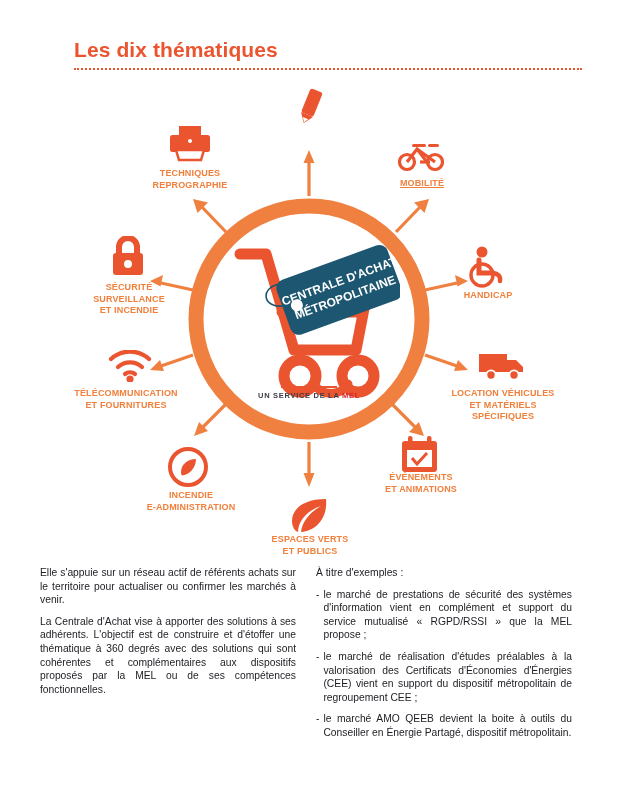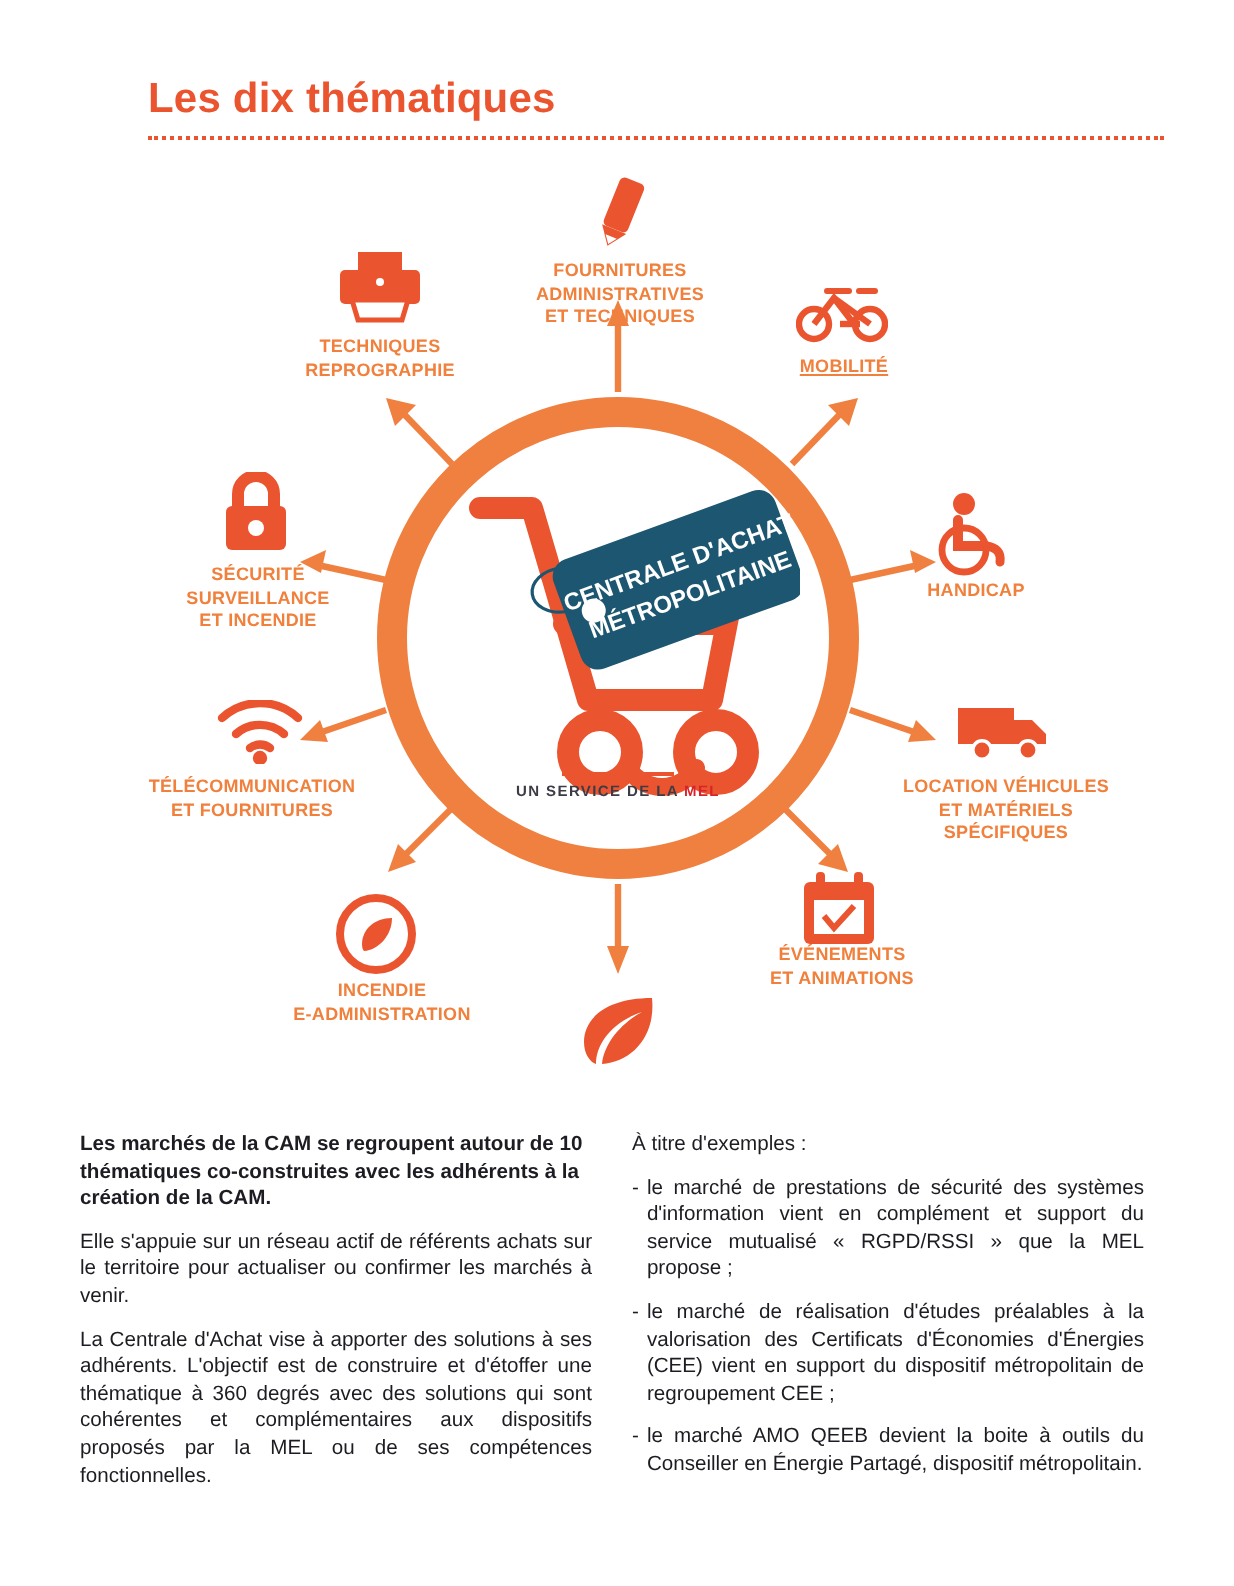--- a/index.html
+++ b/index.html
@@ -217,23 +217,20 @@
 
   <div class="node-icon" style="left:293px; top:8px;">
     <svg width="34" height="40" viewBox="0 0 34 40">
       <g transform="rotate(22 17 20)">
         <rect x="11" y="3" width="13" height="26" rx="2.5" fill="#ea5530"></rect>
         <polygon points="11,29 24,29 17.5,38" fill="#ea5530"></polygon>
         <polygon points="14.5,33 20.5,33 17.5,37" fill="#ffffff"></polygon>
       </g>
     </svg>
   </div>
-  <div class="node-label" style="left:254px; top:52px; width:112px;">FOURNITURES
-ADMINISTRATIVES
-ET TECHNIQUES</div>
 
   <div class="node-icon" style="left:398px; top:62px;">
     <svg width="46" height="32" viewBox="0 0 46 32">
       <g fill="none" stroke="#ea5530" stroke-width="3.2">
         <circle cx="9" cy="22" r="7.5"></circle>
         <circle cx="37" cy="22" r="7.5"></circle>
         <polyline points="9,22 19,9 29,22"></polyline>
         <line x1="19" y1="9" x2="37" y2="22"></line>
         <line x1="22" y1="22" x2="32" y2="22"></line>
       </g>
@@ -275,20 +272,22 @@
     </svg>
   </div>
   <div class="node-label" style="left:373px; top:394px; width:96px;">ÉVÉNEMENTS
 ET ANIMATIONS</div>
 
   <div class="node-icon" style="left:288px; top:418px;">
     <svg width="42" height="38" viewBox="0 0 42 38">
       <path d="M38 3 C14 3 4 14 4 25 C4 31 7 35 10 36 C10 26 18 15 33 10 C22 16 14 26 13 36 C28 35 40 22 38 3 Z" fill="#ea5530"></path>
     </svg>
   </div>
+  <div class="node-label" style="left:256px; top:456px; width:108px;">ESPACES VERTS
+ET PUBLICS</div>
 
   <div class="node-icon" style="left:167px; top:368px;">
     <svg width="42" height="42" viewBox="0 0 42 42">
       <circle cx="21" cy="21" r="18" fill="none" stroke="#ea5530" stroke-width="4"></circle>
       <path d="M29 13 C20 13 14 19 14 26 C14 28 14.5 29 15 29.5 C22 29 29 22 29 13 Z" fill="#ea5530"></path>
     </svg>
   </div>
   <div class="node-label" style="left:133px; top:412px; width:116px;">INCENDIE
 E-ADMINISTRATION</div>
 
@@ -325,21 +324,20 @@
     </svg>
   </div>
   <div class="node-label" style="left:134px; top:90px; width:112px;">TECHNIQUES
 REPROGRAPHIE</div>
 
 </div>
 
 <div id="bottom">
 
   <div class="col">
-    <p class="lead">Les marchés de la CAM se regroupent autour de 10 thématiques co-construites avec les adhérents à la création de la CAM.</p>
     <p>Elle s'appuie sur un réseau actif de référents achats sur le territoire pour actualiser ou confirmer les marchés à venir.</p>
     <p>La Centrale d'Achat vise à apporter des solutions à ses adhérents. L'objectif est de construire et d'étoffer une thématique à 360 degrés avec des solutions qui sont cohérentes et complémentaires aux dispositifs proposés par la MEL ou de ses compétences fonctionnelles.</p>
   </div>
 
   <div class="col">
     <p class="plain">À titre d'exemples :</p>
 
     <div class="bullet">
       <span class="dash">-</span>
       <span class="btext">le marché de prestations de sécurité des systèmes d'information vient en complément et support du service mutualisé « RGPD/RSSI » que la MEL propose ;</span>

